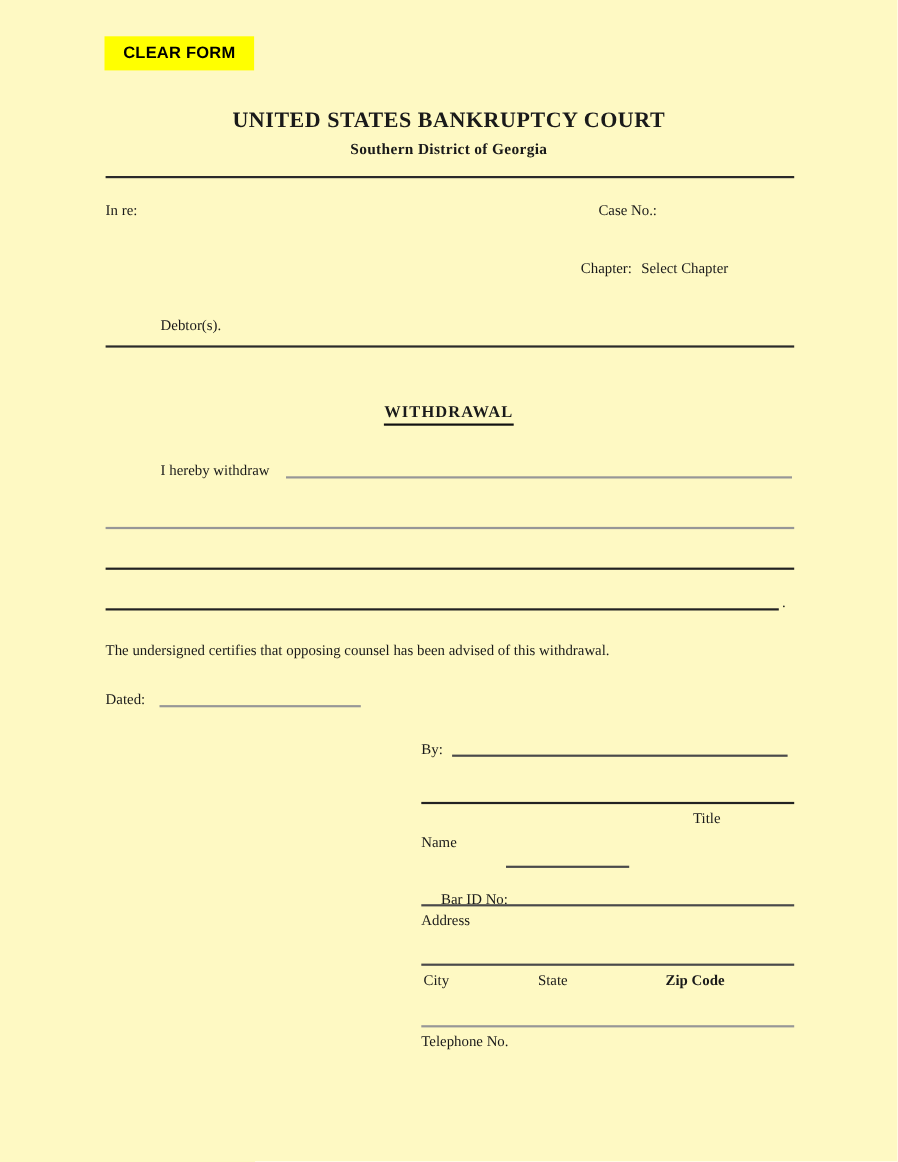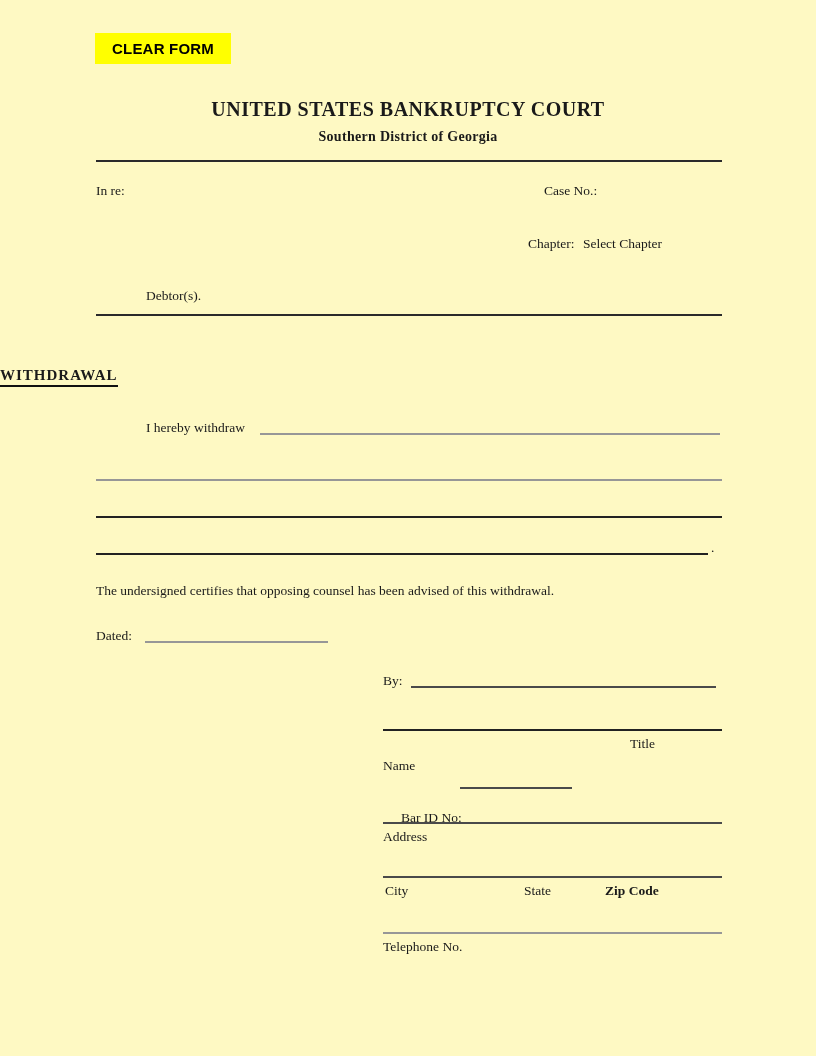--- a/index.html
+++ b/index.html
@@ -35,21 +35,21 @@
   }
   .district {
     left: 0; right: 0; text-align: center;
     font-size: 14px; font-weight: bold; letter-spacing: 0.3px;
     white-space: nowrap;
   }
   .rule { border-bottom: 2px solid #2a2a2a; }
   .fline { border-bottom: 2px solid #222222; }
   .fline.grey { border-bottom-color: #979797; }
   .fline.mid { border-bottom-color: #4a4a4a; }
-  .section-title-wrap { left: 0; right: 0; }
+  .section-title-wrap { left: 0; right: 0; text-align: center; }
   .section-title {
     display: inline-block;
     font-size: 15px; font-weight: bold; letter-spacing: 1px;
     border-bottom: 2px solid #111;
     padding-bottom: 1px;
     white-space: nowrap;
   }
 </style>
 </head>
 <body>
@@ -100,19 +100,19 @@
   <div class="abs serif-13" style="left:630px; top:736px;">Title</div>
 
   <div class="abs serif-13" style="left:383px; top:810px;margin-left:18px;">Bar ID No:</div>
   <div class="abs fline mid" style="left:460px; top:771px; width:112px; height:16px;"></div>
 
   <div class="abs fline mid" style="left:383px; top:805px; width:339px; height:17px;"></div>
   <div class="abs serif-13" style="left:383px; top:829px;">Address</div>
 
   <div class="abs fline mid" style="left:383px; top:859px; width:339px; height:17px;"></div>
   <div class="abs serif-13" style="left:385px; top:883px;">City</div>
-  <div class="abs serif-13" style="left:489px; top:883px;margin-left:35px;">State</div>
+  <div class="abs serif-13" style="left:489px; top:883px;">State</div>
   <div class="abs serif-13" style="left:605px; top:883px;font-weight:bold;">Zip Code</div>
 
   <div class="abs fline grey" style="left:383px; top:915px; width:339px; height:17px;"></div>
   <div class="abs serif-13" style="left:383px; top:939px;">Telephone No.</div>
 
 </div>
 
 </body></html>

